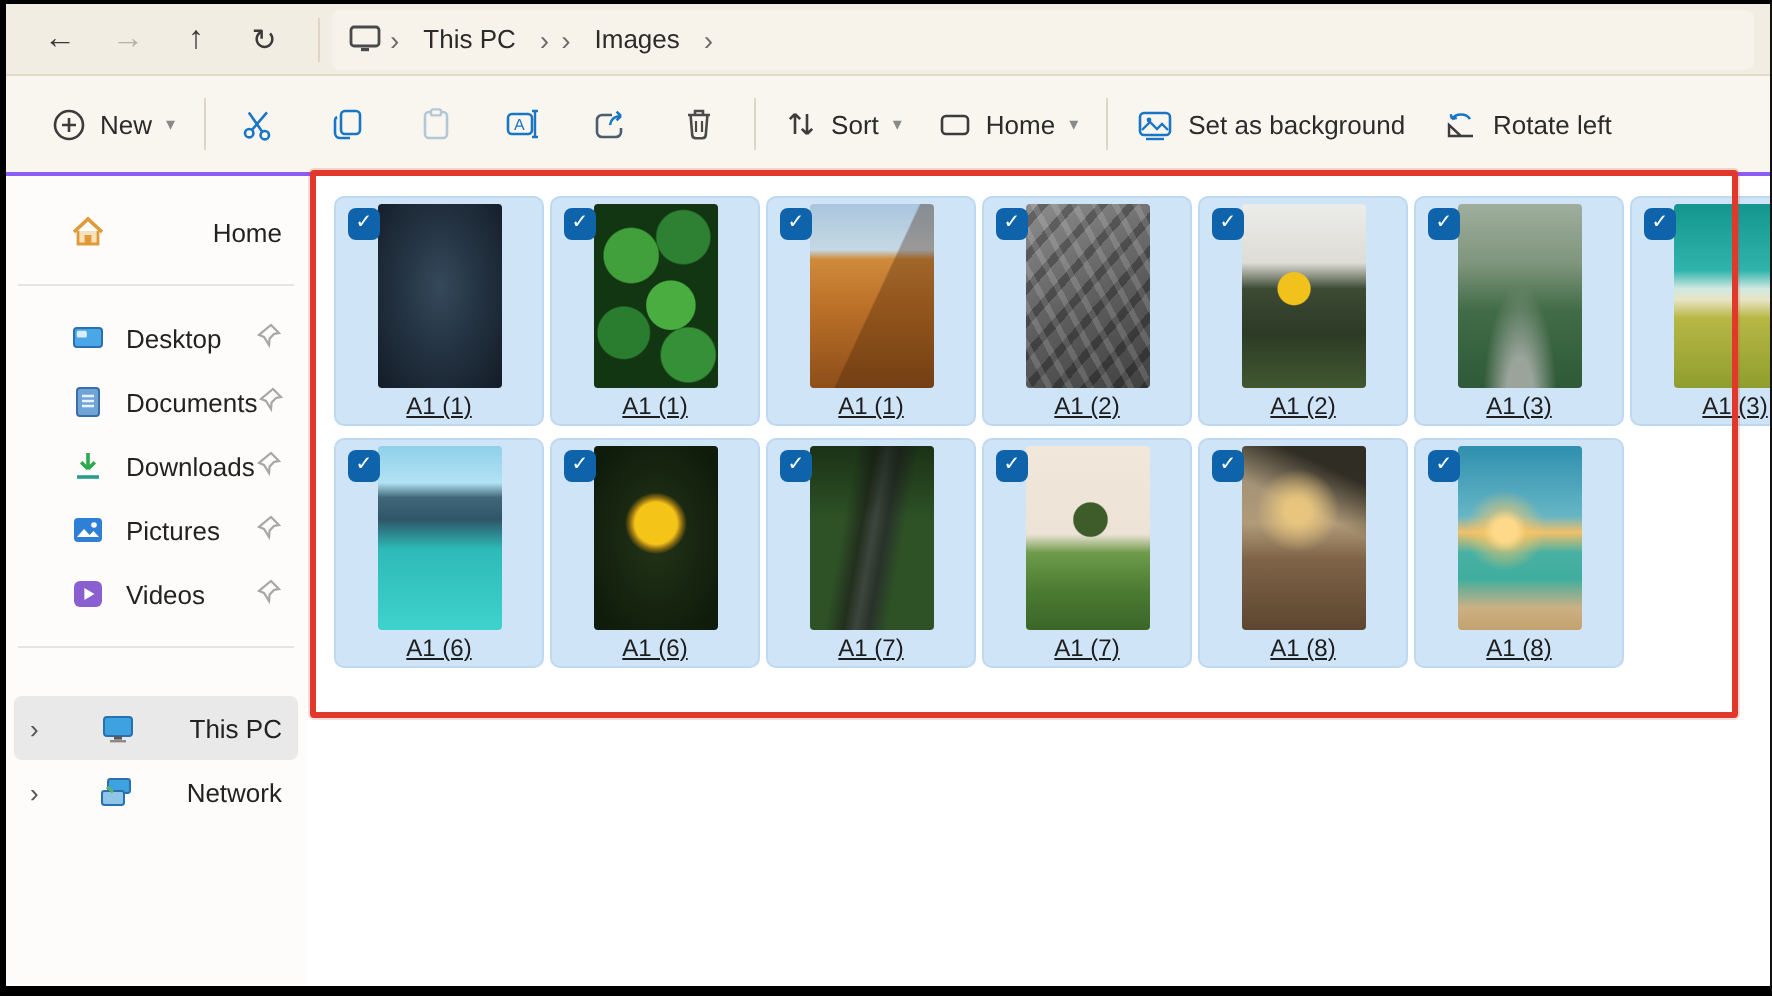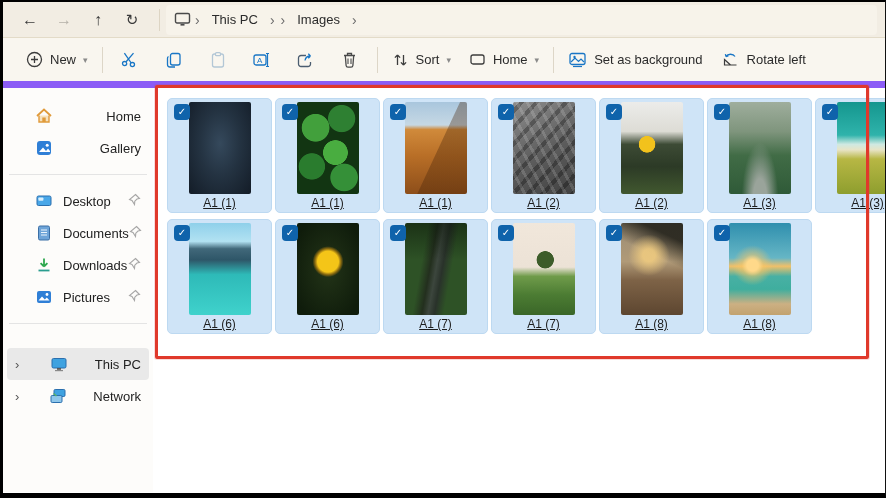--- a/index.html
+++ b/index.html
@@ -29,21 +29,21 @@
     flex:1; height:30px; display:flex; align-items:center; gap:2px;
     background:#f7f3ea; border-radius:4px; padding:0 8px; margin-right:8px;
   }
   .crumb { font-size:13px; color:#2b2b2b; padding:3px 8px; border-radius:4px; white-space:nowrap; }
   .crumb-chev { font-size:14px; color:#6b6b6b; padding:0 2px; }
   .pc-icon svg { display:block; }
 
   
   .toolbar {
     height:50px; background:#f9f6ef; display:flex; align-items:center;
-    padding-left:14px; border-bottom:7px solid #8b5cf6; overflow:hidden;
+    padding-left:14px; border-bottom:2px solid #8b5cf6; overflow:hidden;
   }
   .tb-btn {
     display:flex; align-items:center; gap:7px; padding:6px 9px; border-radius:5px;
     font-size:13px; color:#2b2b2b; white-space:nowrap; cursor:default;
   }
   .tb-icon-btn { width:44px; height:34px; display:flex; align-items:center; justify-content:center; border-radius:5px; }
   .tb-sep { width:1px; height:26px; background:#ddd6c7; margin:0 5px; }
   .tb-caret { font-size:9px; color:#8a8a8a; }
   .tb-btn svg, .tb-icon-btn svg { display:block; }
 
@@ -258,30 +258,20 @@
       <div class="sb-item">
         <span class="sb-ico">
           <svg width="18" height="18" viewBox="0 0 18 18">
               <path d="M2 9 L9 2.5 L16 9" fill="none" stroke="#e09a3a" stroke-width="1.8"></path>
               <path d="M4 8.5 V15 h10 V8.5" fill="#f6e1bd" stroke="#e09a3a" stroke-width="1.4"></path>
               <rect x="7.3" y="10.5" width="3.4" height="4.5" fill="#e09a3a"></rect>
             </svg>
         </span>
         <span>Home</span>
       </div>
-      <div class="sb-item">
-        <span class="sb-ico">
-          <svg width="18" height="18" viewBox="0 0 18 18">
-              <rect x="2" y="2" width="14" height="14" rx="3" fill="#2f7fd6"></rect>
-              <path d="M4 13 l4-4.5 3 3.5 2-2.5 2 2.5 v1 z" fill="#fff"></path>
-              <circle cx="12.2" cy="6.2" r="1.5" fill="#fff"></circle>
-            </svg>
-        </span>
-        <span>Gallery</span>
-      </div>
 
       <div class="sb-sep"></div>
 
       <div class="sb-item">
         <span class="sb-ico">
           <svg width="18" height="18" viewBox="0 0 18 18">
               <rect x="2" y="4" width="14" height="9.5" rx="1.5" fill="#49a7e8" stroke="#2b6fae" stroke-width="1"></rect>
               <rect x="3.4" y="5.4" width="5" height="3.4" rx="0.8" fill="#d8eefc"></rect>
             </svg>
         </span>
@@ -328,20 +318,34 @@
               <circle cx="12" cy="6.5" r="1.4" fill="#fff"></circle>
             </svg>
         </span>
         <span>Pictures</span>
         <span class="pin">
           <svg width="13" height="13" viewBox="0 0 13 13">
               <path d="M7.5 1.5 L11.5 5.5 L9 6 L6.8 8.2 L6.5 11.5 L4 7.5 L1.5 6.5 Z" fill="none" stroke="#8a8a8a" stroke-width="1.1"></path>
             </svg>
         </span>
       </div>
+      <div class="sb-item">
+        <span class="sb-ico">
+          <svg width="18" height="18" viewBox="0 0 18 18">
+              <rect x="2" y="2.5" width="14" height="13" rx="3" fill="#8a5fd0"></rect>
+              <path d="M7.2 6 l5 3 -5 3 z" fill="#fff"></path>
+            </svg>
+        </span>
+        <span>Videos</span>
+        <span class="pin">
+          <svg width="13" height="13" viewBox="0 0 13 13">
+              <path d="M7.5 1.5 L11.5 5.5 L9 6 L6.8 8.2 L6.5 11.5 L4 7.5 L1.5 6.5 Z" fill="none" stroke="#8a8a8a" stroke-width="1.1"></path>
+            </svg>
+        </span>
+      </div>
 
       <div class="sb-sep"></div>
       <div class="sb-gap"></div>
 
       <div class="sb-item sb-tree selected" style="padding-left:8px">
         <span class="chev">›</span>
         <span class="sb-ico">
           <svg width="18" height="18" viewBox="0 0 18 18">
               <rect x="2" y="3.5" width="14" height="9.5" rx="1.5" fill="#3fa2e0" stroke="#2b6fae" stroke-width="1"></rect>
               <rect x="7" y="13" width="4" height="1.8" fill="#5a5a5a"></rect>

